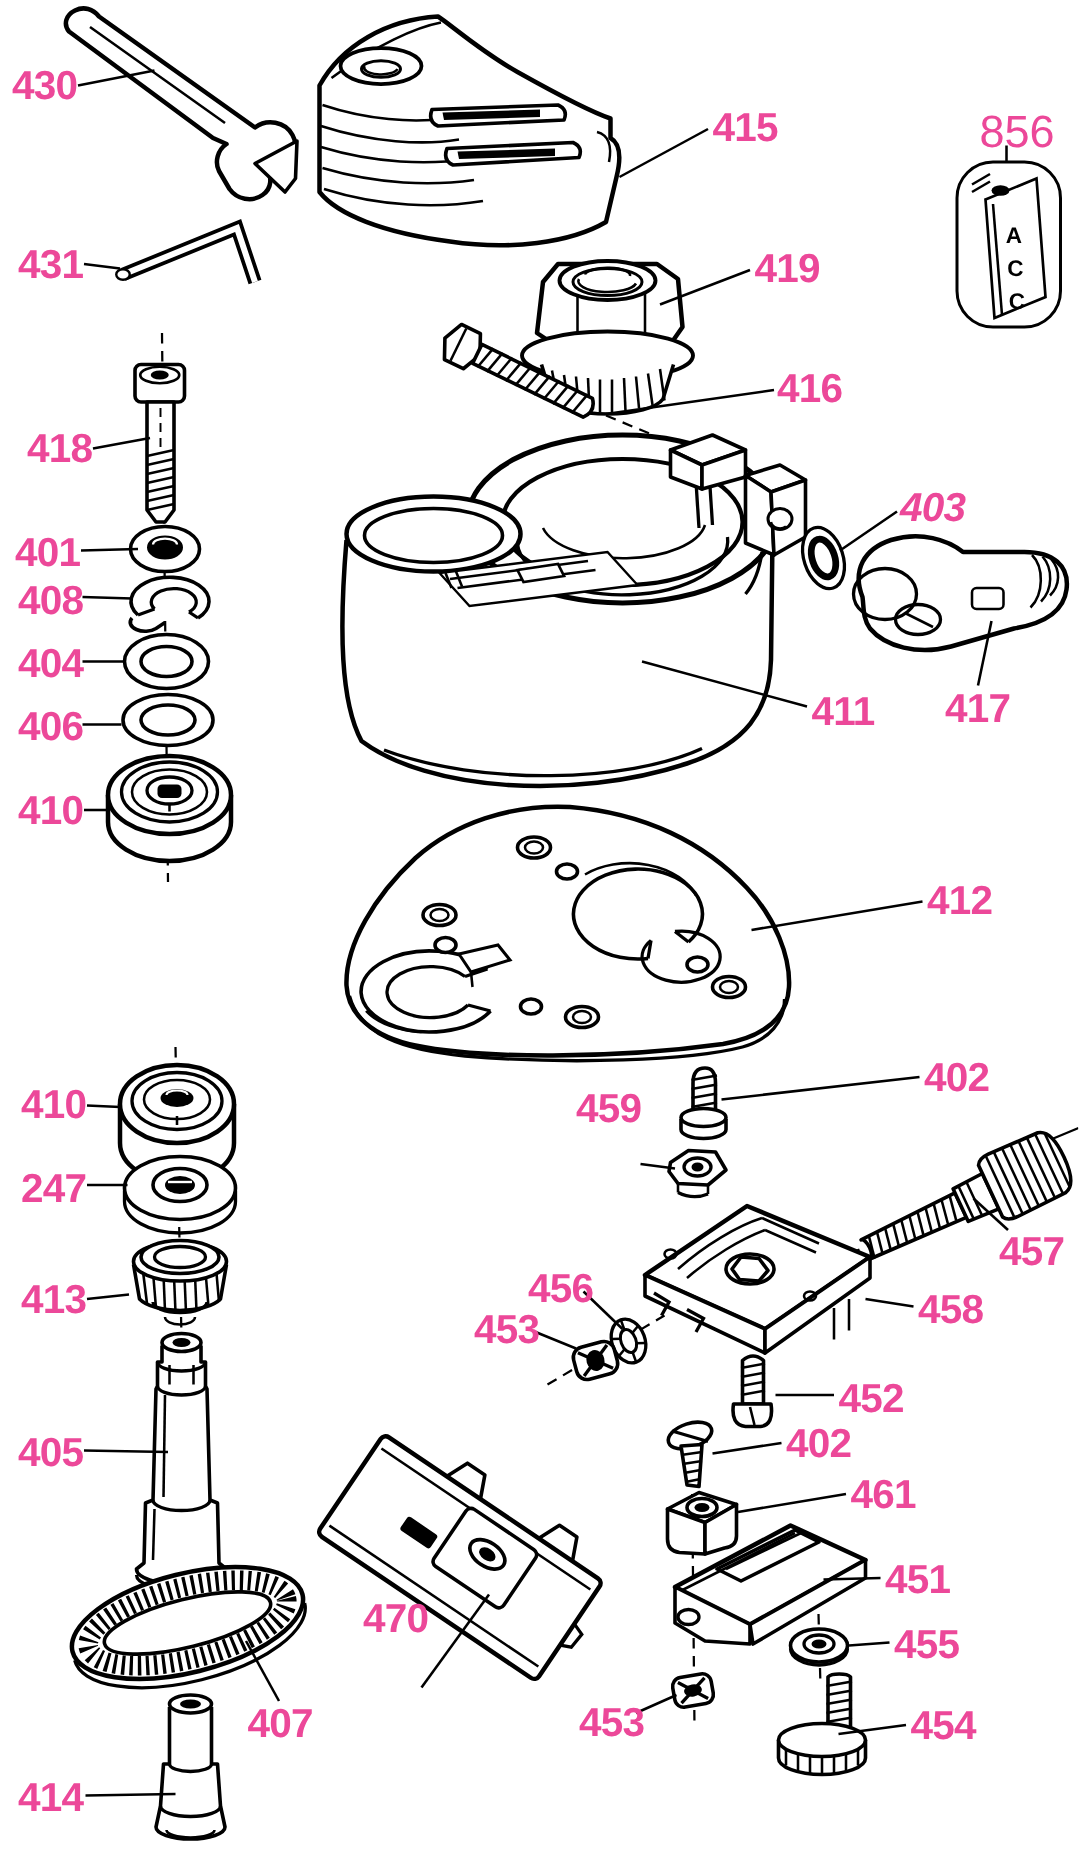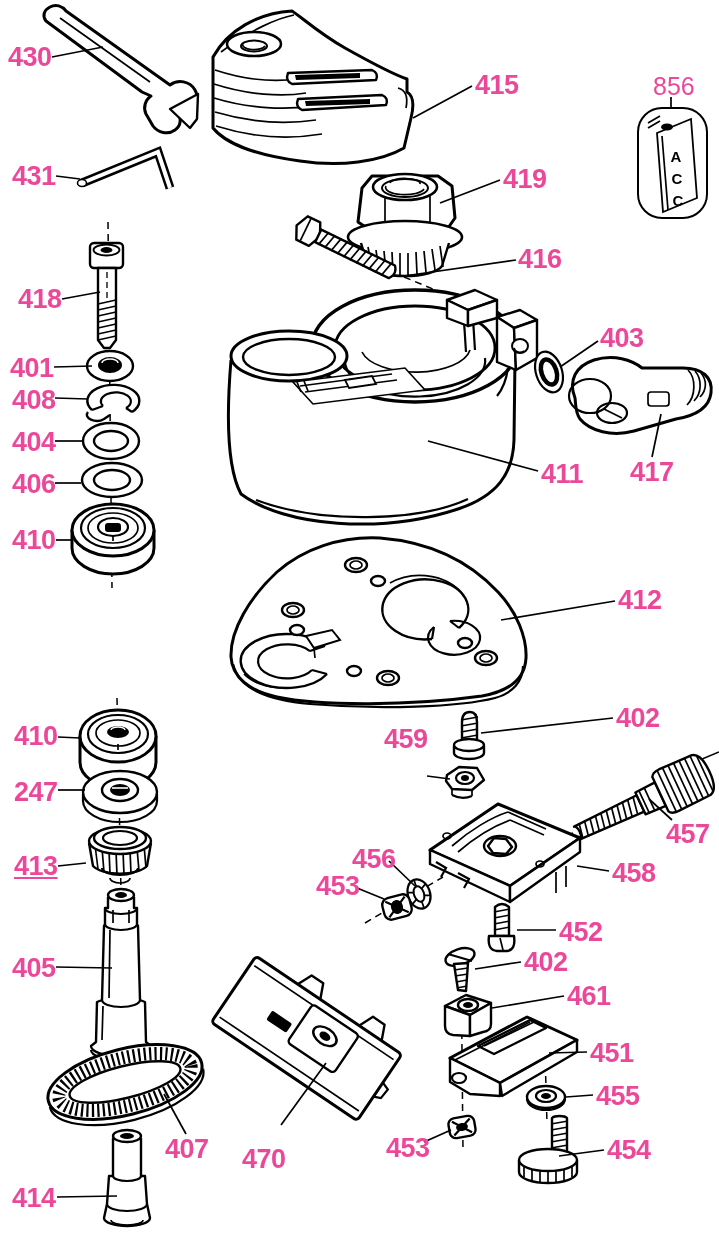--- a/index.html
+++ b/index.html
@@ -1,21 +1,21 @@
 <!DOCTYPE html>
 <html><head>
 <meta charset="utf-8">
 <style>
   html,body{margin:0;padding:0;background:#fff;}
   .stage{position:relative;width:719px;height:1233px;background:#fff;overflow:hidden;
          font-family:"Liberation Sans",sans-serif;}
   .stage svg{position:absolute;left:0;top:0;}
   .part-label{position:absolute;font:700 27px/1 "Liberation Sans",sans-serif;
               color:#ec4899;letter-spacing:-0.5px;white-space:nowrap;}
-  .part-label.regular{font-weight:400;font-size:25px;letter-spacing:0;}
+  .part-label.regular{font-weight:400;font-size:30px;letter-spacing:0;}
   #leaders line{stroke:#000;stroke-width:1.7;}
   .ol{fill:#fff;stroke:#000;stroke-width:3;stroke-linejoin:round;}
   .ol2{fill:#fff;stroke:#000;stroke-width:2.4;stroke-linejoin:round;}
   .d{fill:none;stroke:#000;stroke-width:1.7;}
   .d2{fill:none;stroke:#000;stroke-width:2.2;}
   .blk{fill:#000;stroke:none;}
   .cl{fill:none;stroke:#000;stroke-width:1.5;stroke-dasharray:7 5;}
   .acc-letter{font:700 15px "Liberation Sans",sans-serif;fill:#000;}
 </style>
 </head>
@@ -556,37 +556,37 @@
     <div class="part-label" style="left: 475px; top: 72px;">415</div>
     <div class="part-label regular" style="left: 653px; top: 74px;">856</div>
     <div class="part-label" style="left: 503px; top: 166px;">419</div>
     <div class="part-label" style="left: 518px; top: 246px;">416</div>
     <div class="part-label" style="left: 18px; top: 286px;">418</div>
     <div class="part-label" style="left: 10px; top: 355px;">401</div>
     <div class="part-label" style="left: 12px; top: 387px;">408</div>
     <div class="part-label" style="left: 12px; top: 429px;">404</div>
     <div class="part-label" style="left: 12px; top: 471px;">406</div>
     <div class="part-label" style="left: 12px; top: 527px;">410</div>
-    <div class="part-label" style="left: 600px; top: 325px;">403</div>
+    <div class="part-label" style="left: 600px; top: 325px; font-style: italic;">403</div>
     <div class="part-label" style="left: 541px; top: 461px;">411</div>
     <div class="part-label" style="left: 630px; top: 459px;">417</div>
     <div class="part-label" style="left: 618px; top: 587px;">412</div>
     <div class="part-label" style="left: 14px; top: 723px;">410</div>
     <div class="part-label" style="left: 14px; top: 779px;">247</div>
-    <div class="part-label" style="left: 14px; top: 853px; text-decoration: underline;">413</div>
+    <div class="part-label" style="left: 14px; top: 853px;">413</div>
     <div class="part-label" style="left: 12px; top: 955px;">405</div>
     <div class="part-label" style="left: 165px; top: 1136px;">407</div>
     <div class="part-label" style="left: 12px; top: 1185px;">414</div>
     <div class="part-label" style="left: 616px; top: 705px;">402</div>
     <div class="part-label" style="left: 384px; top: 726px;">459</div>
     <div class="part-label" style="left: 666px; top: 821px;">457</div>
     <div class="part-label" style="left: 612px; top: 860px;">458</div>
     <div class="part-label" style="left: 352px; top: 846px;">456</div>
     <div class="part-label" style="left: 316px; top: 873px;">453</div>
     <div class="part-label" style="left: 559px; top: 919px;">452</div>
     <div class="part-label" style="left: 524px; top: 949px;">402</div>
     <div class="part-label" style="left: 567px; top: 983px;">461</div>
     <div class="part-label" style="left: 590px; top: 1040px;">451</div>
     <div class="part-label" style="left: 596px; top: 1083px;">455</div>
     <div class="part-label" style="left: 607px; top: 1137px;">454</div>
     <div class="part-label" style="left: 386px; top: 1135px;">453</div>
-    <div class="part-label" style="left: 242px; top: 1146px;">470</div>
+    <div class="part-label" style="left: 242px; top: 1066px;">470</div>
   </div>
 
 </body></html>

